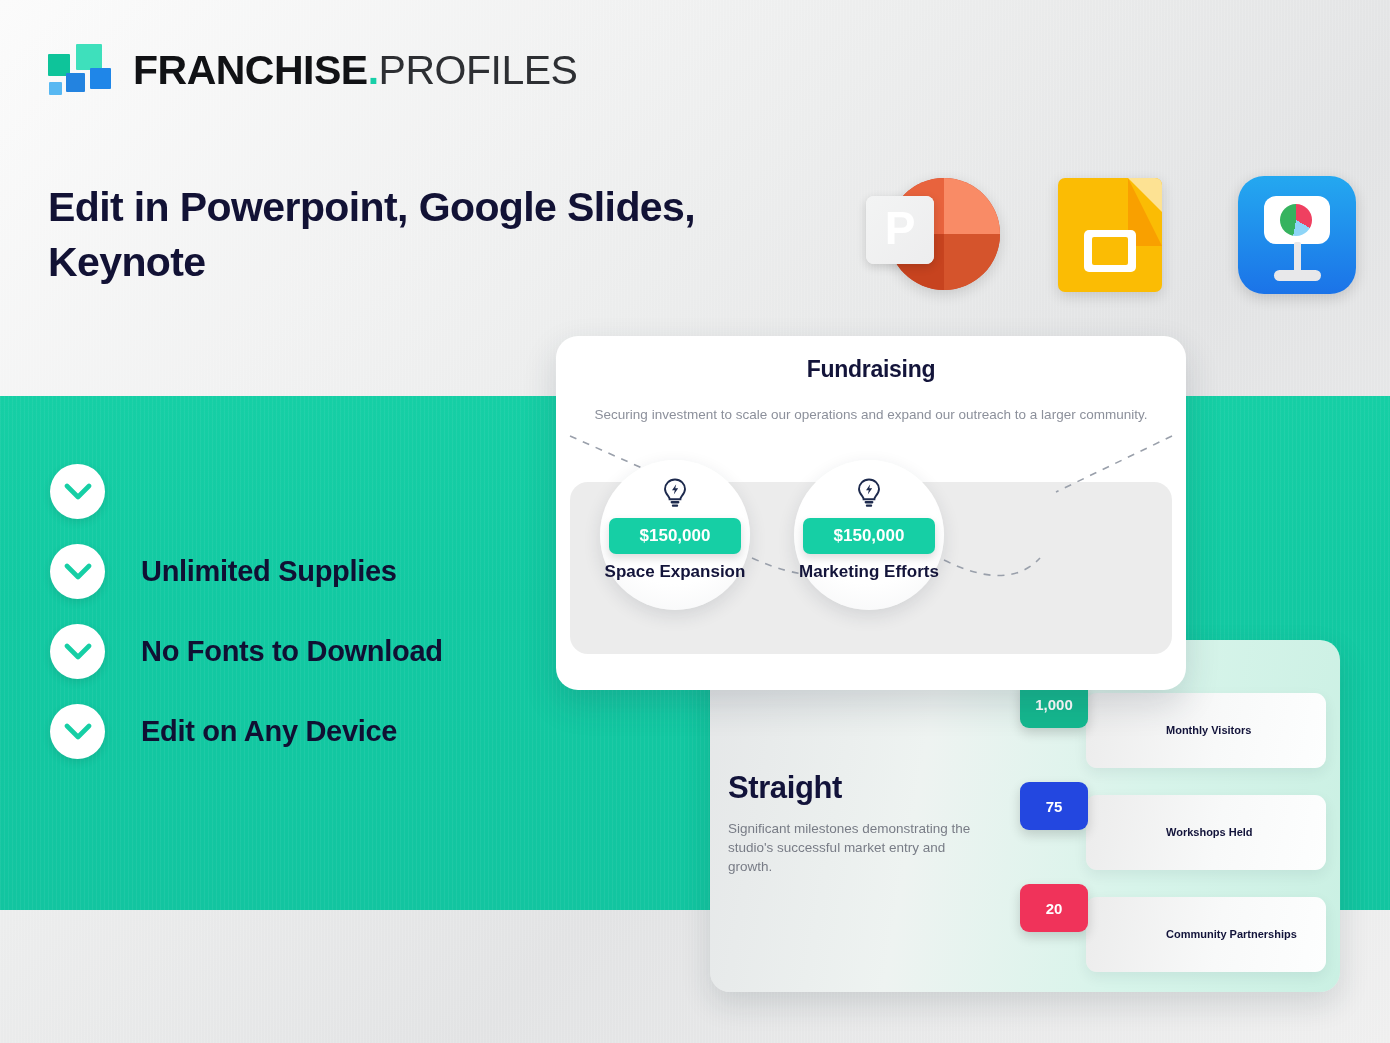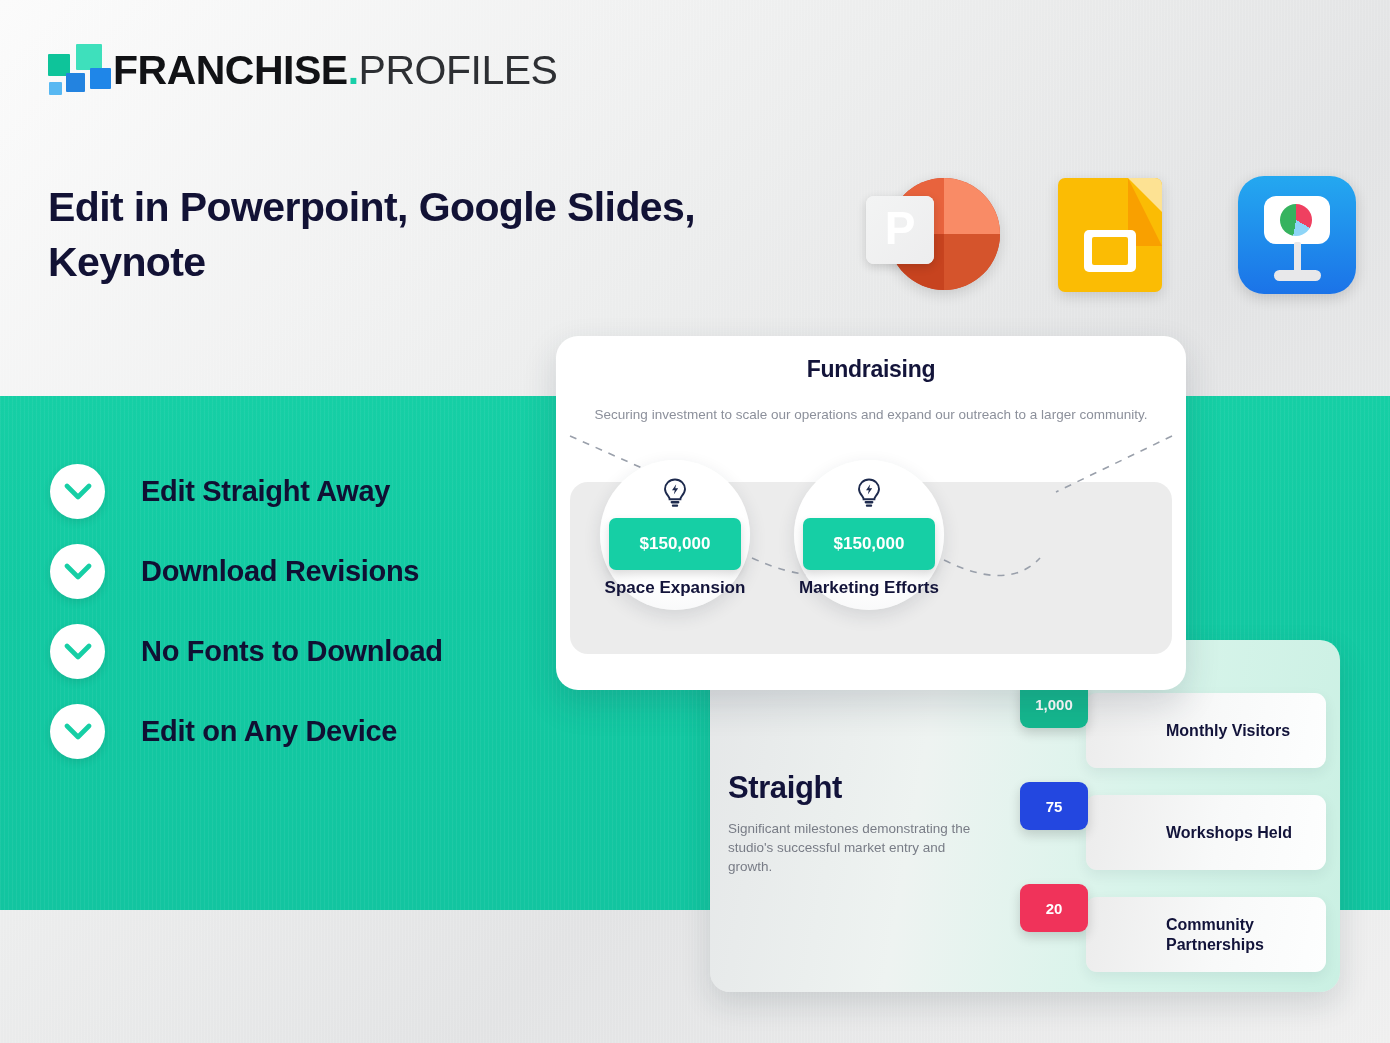--- a/index.html
+++ b/index.html
@@ -29,21 +29,21 @@
   .teal-band {
     position:absolute; left:0; top:396px; width:1390px; height:514px;
     background:linear-gradient(180deg,#16cfa5 0%,#12c9a2 40%,#12c5a0 100%);
   }
   .teal-band::after{
     content:""; position:absolute; inset:0;
     background:repeating-linear-gradient(90deg, rgba(255,255,255,.05) 0 1px, rgba(0,0,0,0) 1px 4px);
   }
 
   
-  .logo { position:absolute; left:48px; top:44px; display:flex; align-items:center; gap:5px; }
+  .logo { position:absolute; left:48px; top:44px; display:flex; align-items:center; gap:25px; }
   .logo-mark { position:relative; width:60px; height:52px; }
   .logo-mark i { position:absolute; display:block; border-radius:1px; }
   .sq1 { left:0px;  top:10px; width:22px; height:22px; background:#0ec49a; }
   .sq2 { left:28px; top:0px;  width:26px; height:26px; background:#3ee0bc; }
   .sq3 { left:18px; top:29px; width:19px; height:19px; background:#2383e0; }
   .sq4 { left:42px; top:24px; width:21px; height:21px; background:#1f86e8; }
   .sq5 { left:1px;  top:38px; width:13px; height:13px; background:#58b8f2; }
   .logo-text { font-size:41px; letter-spacing:-.5px; line-height:1; white-space:nowrap; }
   .logo-text .b { font-weight:700; color:#111215; }
   .logo-text .dot { color:#17cfa8; font-weight:700; }
@@ -137,21 +137,21 @@
     position:absolute; top:0; width:150px; height:150px; border-radius:50%;
     background:radial-gradient(circle at 50% 38%, #ffffff 56%, #f3f4f5 100%);
     box-shadow:0 6px 18px rgba(30,40,60,.12);
     display:flex; flex-direction:column; align-items:center;
   }
   .fnode.n1 { left:44px; }
   .fnode.n2 { left:238px; }
   .fnode.n3 { left:432px; }
   .bulb { margin-top:17px; }
   .amount {
-    margin-top:5px; min-width:132px; padding:16px 0; border-radius:7px;
+    margin-top:5px; min-width:132px; padding:8px 0; border-radius:7px;
     background:#16cfa5; color:#ffffff; font-size:17px; font-weight:700; text-align:center;
     box-shadow:0 4px 9px rgba(0,0,0,.14);
   }
   .fname { margin-top:8px; font-size:17px; font-weight:800; color:#13143a; line-height:1.2; }
 
   .dashes { position:absolute; left:0; top:0; width:630px; height:354px; pointer-events:none; }
 
   
   .traction-card {
     position:absolute; left:710px; top:640px; width:630px; height:352px;
@@ -164,21 +164,21 @@
   .tr-sub { position:absolute; left:18px; top:180px; width:258px; font-size:13.5px; color:#787c86; line-height:1.4; }
 
   .tr-rows { position:absolute; left:342px; top:40px; width:274px; }
   .tr-row { position:relative; height:101px; margin-bottom:1px; }
   .tr-bar {
     position:absolute; left:34px; top:13px; width:240px; height:75px; border-radius:11px;
     background:linear-gradient(100deg,#ececec 0%,#f8f9f9 55%,#fdfefe 100%);
     box-shadow:0 5px 14px rgba(20,40,50,.07);
     display:flex; align-items:center;
   }
-  .tr-bar span { margin-left:80px; font-size:16px; font-weight:800; color:#12133a; line-height:1.22; }
+  .tr-bar span { margin-left:80px; font-size:11px; font-weight:800; color:#12133a; line-height:1.22; }
   .tr-badge {
     position:absolute; left:-32px; top:0px; min-width:68px; height:48px; border-radius:9px;
     display:flex; align-items:center; justify-content:center;
     font-size:15px; font-weight:700; color:#ffffff;
     box-shadow:0 5px 12px rgba(0,0,0,.16);
     padding:0 12px;
   }
 </style>
 </head>
 <body>
@@ -237,31 +237,30 @@
   </div>
 
   <div class="features">
 
     <div class="feat">
       <div class="feat-circle">
         <svg width="28" height="18" viewBox="0 0 28 18">
             <path d="M3 3 L14 14 L25 3" fill="none" stroke="#16cfa5" stroke-width="4.6" stroke-linecap="round" stroke-linejoin="round"></path>
           </svg>
       </div>
-      <div class="feat-label">Edit Straight Away</div>
     </div>
 
 
     <div class="feat">
       <div class="feat-circle">
         <svg width="28" height="18" viewBox="0 0 28 18">
             <path d="M3 3 L14 14 L25 3" fill="none" stroke="#16cfa5" stroke-width="4.6" stroke-linecap="round" stroke-linejoin="round"></path>
           </svg>
       </div>
-      <div class="feat-label">Download Revisions</div>
+      <div class="feat-label">Unlimited Supplies</div>
     </div>
 
     <div class="feat">
       <div class="feat-circle">
         <svg width="28" height="18" viewBox="0 0 28 18">
             <path d="M3 3 L14 14 L25 3" fill="none" stroke="#16cfa5" stroke-width="4.6" stroke-linecap="round" stroke-linejoin="round"></path>
           </svg>
       </div>
       <div class="feat-label">No Fonts to Download</div>
     </div>

